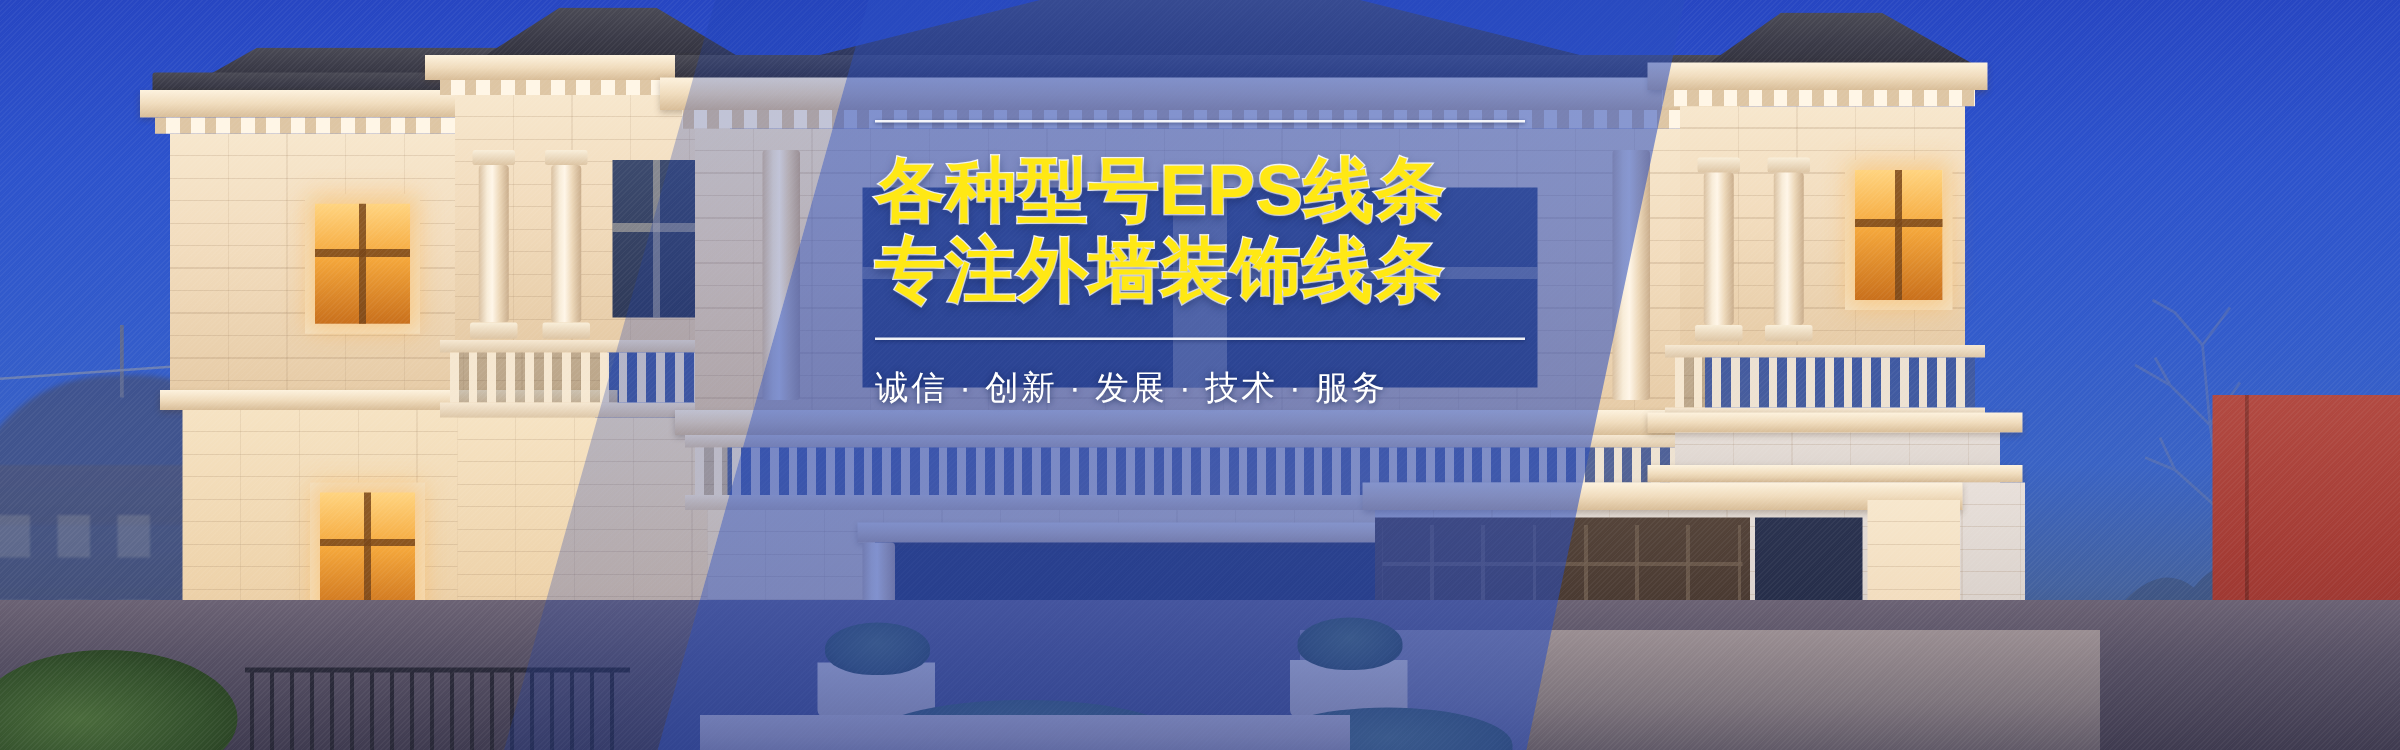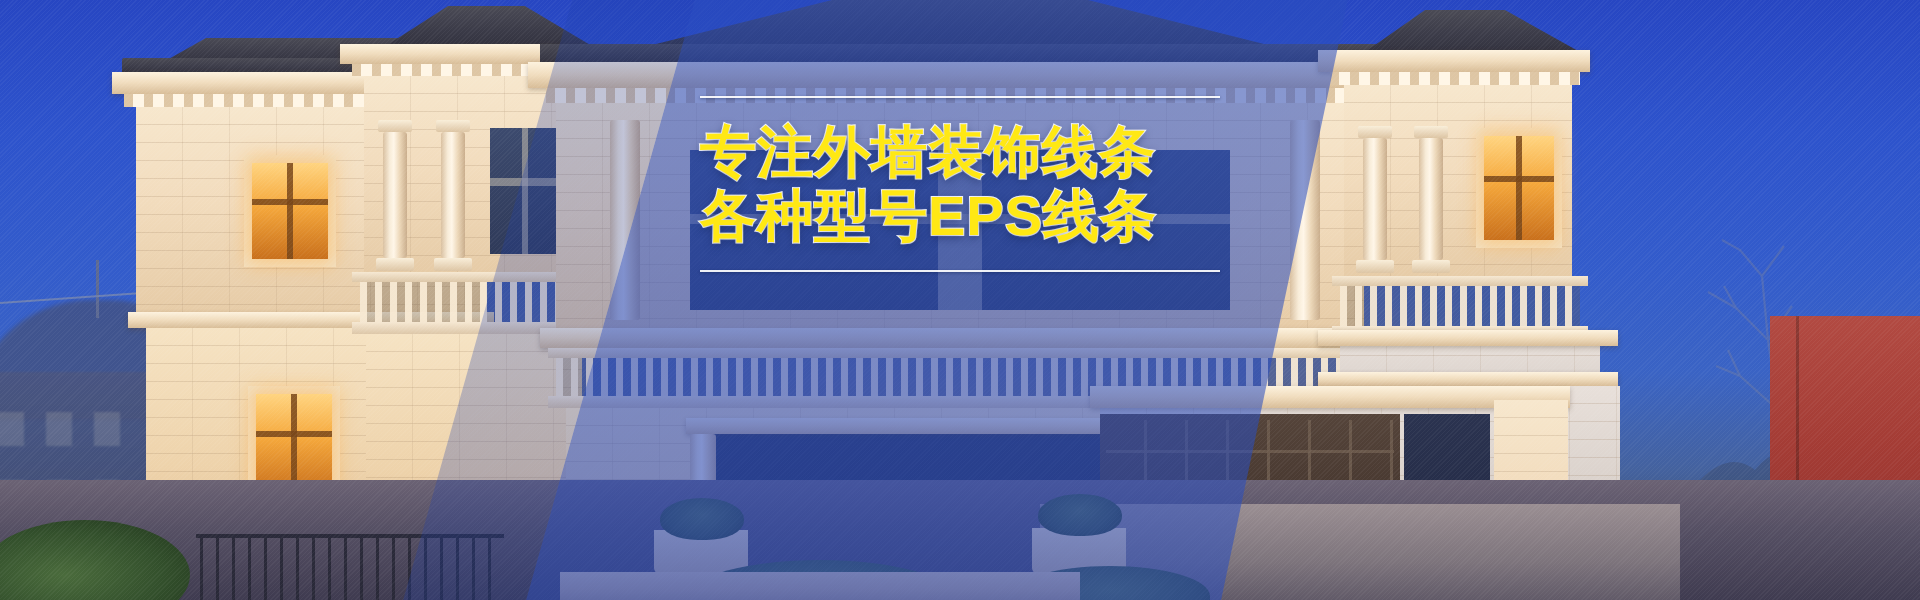--- a/index.html
+++ b/index.html
@@ -568,21 +568,22 @@
   <div class="halftone"></div>
 
   <div class="overlay-panel-2"></div>
   <div class="overlay-panel"></div>
 
   <div class="text-block">
 
 
     <div class="divider"></div>
 
+    <div class="headline">各种型号EPS线条</div>
+
     <div class="headline">专注外墙装饰线条</div>
 
-    <div class="headline">各种型号EPS线条</div>
-
     <div class="divider bottom"></div>
 
+    <div class="tagline">诚信 · 创新 · 发展 · 技术 · 服务</div>
   </div>
 
 </div>
 
 </body></html>

